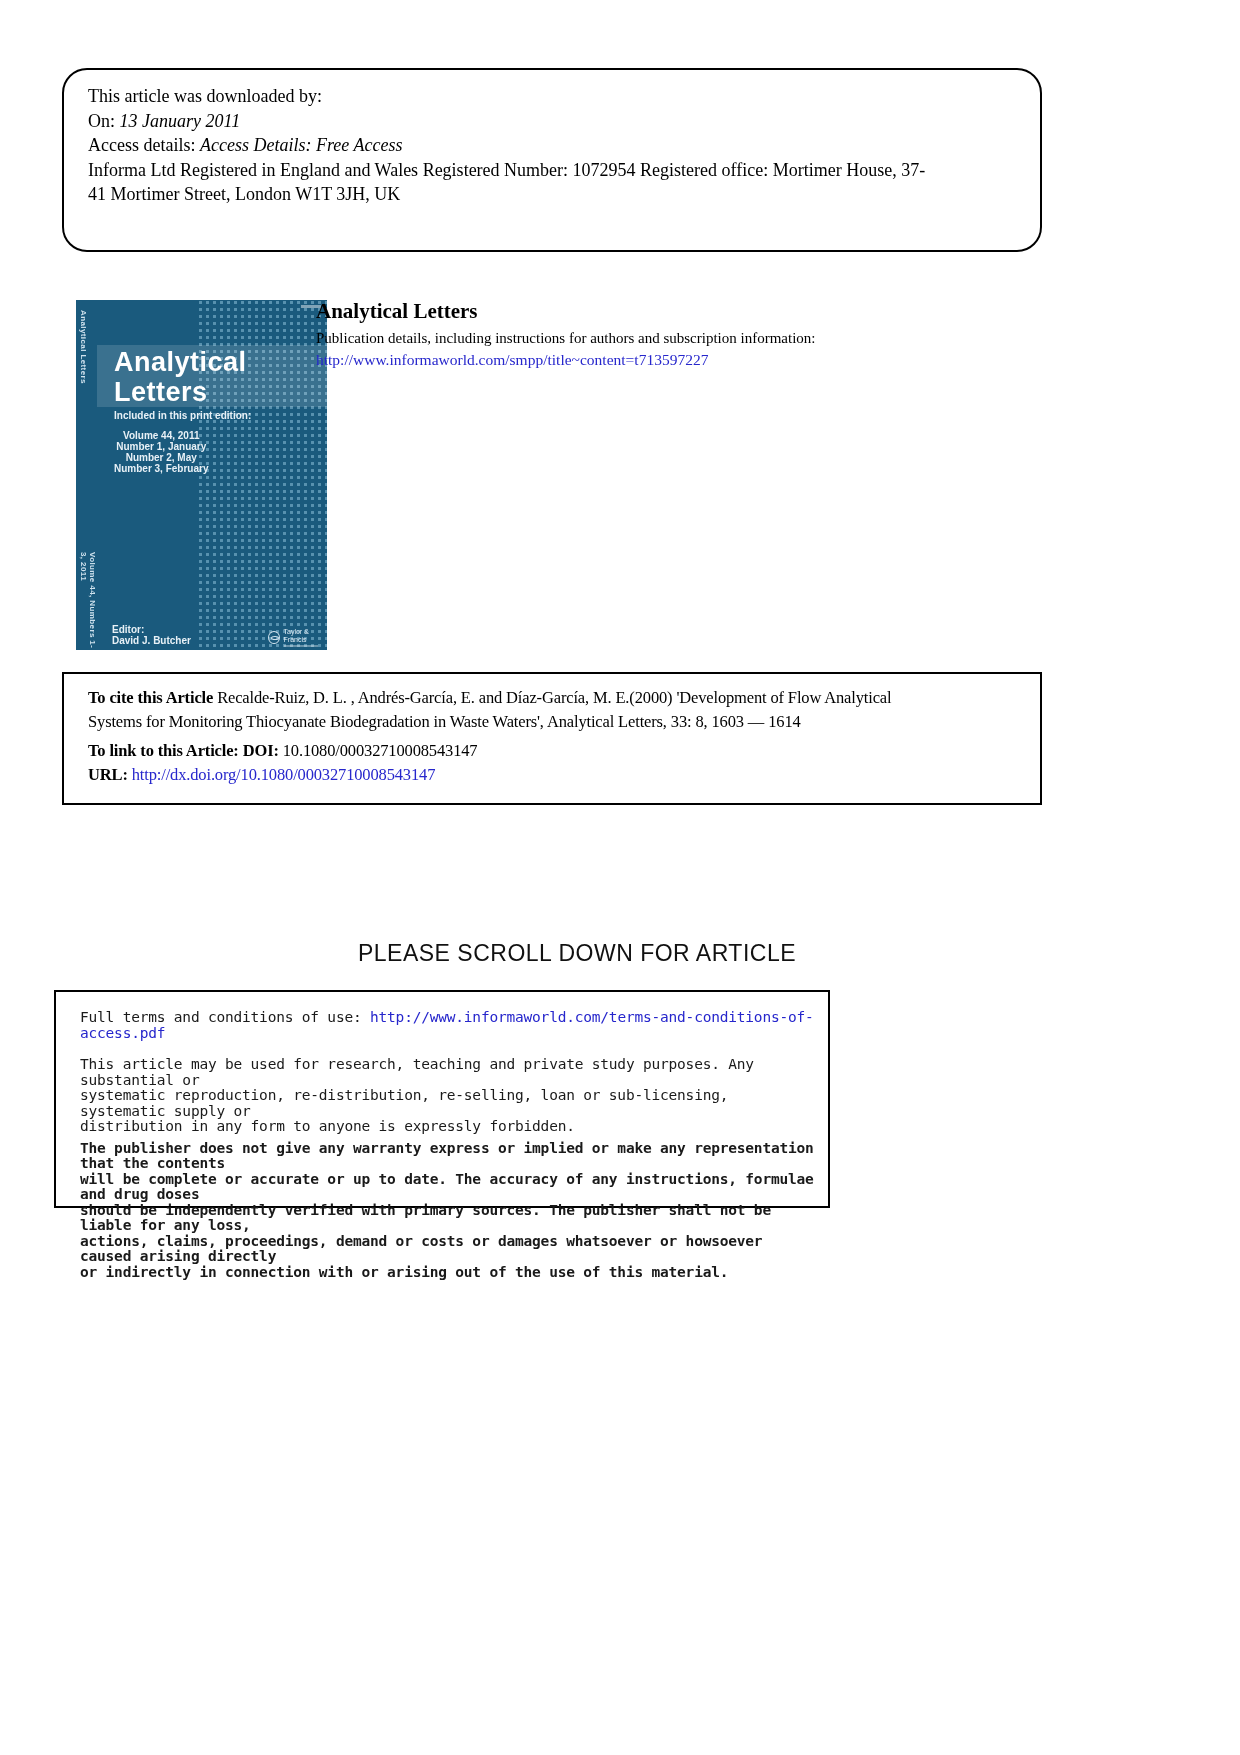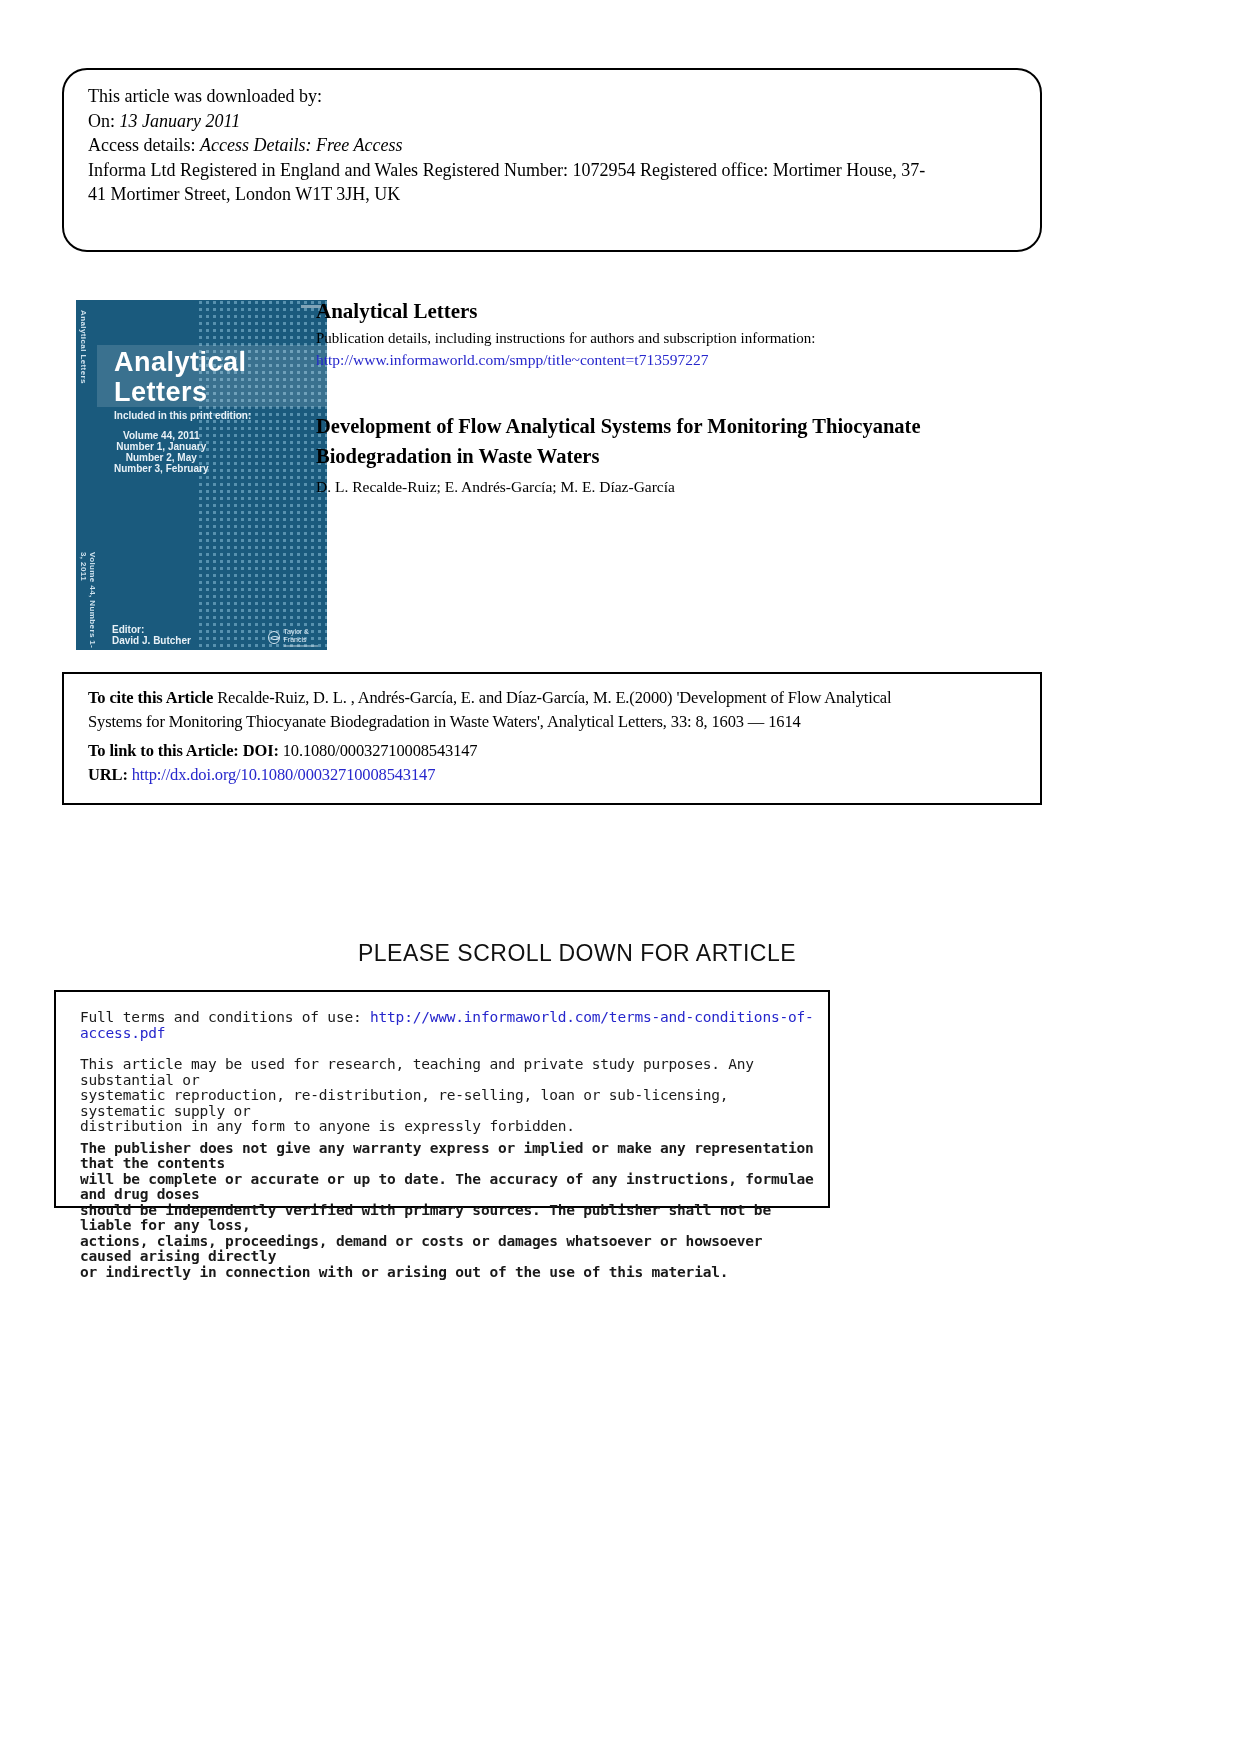--- a/index.html
+++ b/index.html
@@ -108,24 +108,20 @@
       <div class="logo-text"><span>Taylor &amp; Francis</span><span class="sub"></span></div>
     </div>
   </div>
 
   <div class="journal-head">
     <div class="journal-name">Analytical Letters</div>
     <div class="pub-details">Publication details, including instructions for authors and subscription information:</div>
     <div class="journal-link"><a class="plain" href="#">http://www.informaworld.com/smpp/title~content=t713597227</a></div>
   </div>
 
-  <div class="article-block">
-    <div class="article-title">Development of Flow Analytical Systems for Monitoring Thiocyanate Biodegradation in Waste Waters</div>
-    <div class="article-authors">D. L. Recalde-Ruiz; E. Andrés-García; M. E. Díaz-García</div>
-  </div>
 
   <div class="rule-box cite-box">
     <div class="cite-inner">
       <div class="preline"><span class="bold">To cite this Article</span><span> Recalde-Ruiz, D. L. , Andrés-García, E. and Díaz-García, M. E.(2000) 'Development of Flow Analytical
 Systems for Monitoring Thiocyanate Biodegradation in Waste Waters', Analytical Letters, 33: 8, 1603 — 1614</span></div>
       <div class="cite-line2"><span class="bold">To link to this Article: DOI: </span><span>10.1080/00032710008543147</span></div>
       <div><span class="bold">URL: </span><a class="plain" href="#">http://dx.doi.org/10.1080/00032710008543147</a></div>
     </div>
   </div>
 

